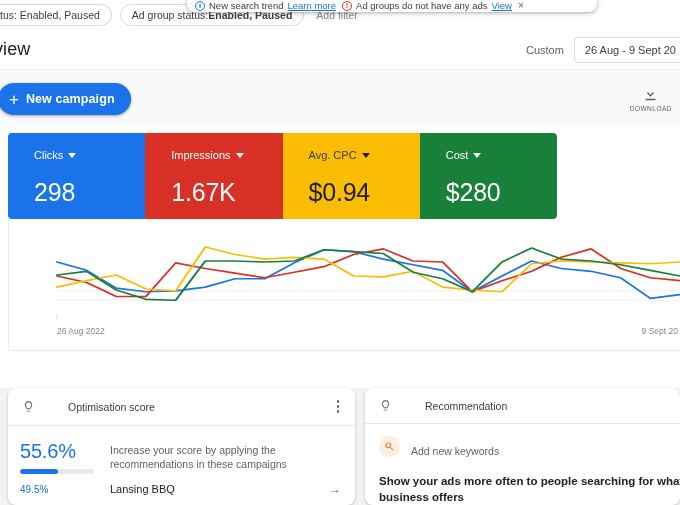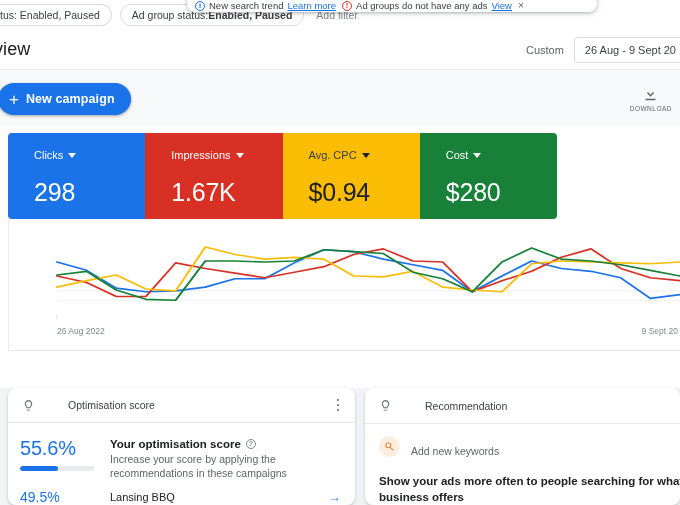--- a/index.html
+++ b/index.html
@@ -268,21 +268,21 @@
     margin-top: 2px;
     font-size: 10.5px; color: #5f6368; line-height: 14px;
   }
   .opt-row {
     display: flex; align-items: center;
     padding: 9px 14px 0 12px;
     gap: 14px;
   }
   .opt-row .r-pct {
     width: 76px; flex: none;
-    font-size: 14px; color: #1a73e8;
+    font-size: 10px; color: #1a73e8;
   }
   .opt-row .r-name {
     flex: 1; font-size: 11px; color: #202124;
   }
   .opt-row .r-arrow {
     color: #1a73e8; font-size: 12px; line-height: 12px;
   }
 
   .rec-body { padding: 12px 14px 0 14px; }
   .rec-kw {
@@ -418,24 +418,20 @@
           </span>
       </div>
       <div class="opt-body">
         <div class="opt-score-col">
           <div class="opt-pct">55.6%</div>
           <div class="opt-bar">
             <span id="opt-fill" style="width: 52%;"></span>
           </div>
         </div>
         <div class="opt-txt-col">
-          <div class="opt-h">
-            <span>Your optimisation score</span>
-            <span class="help-ico">?</span>
-          </div>
           <div class="opt-sub">Increase your score by applying the recommendations in these campaigns</div>
         </div>
       </div>
       <div class="opt-row">
         <span class="r-pct">49.5%</span>
         <span class="r-name">Lansing BBQ</span>
         <span class="r-arrow">→</span>
       </div>
     </div>
 

